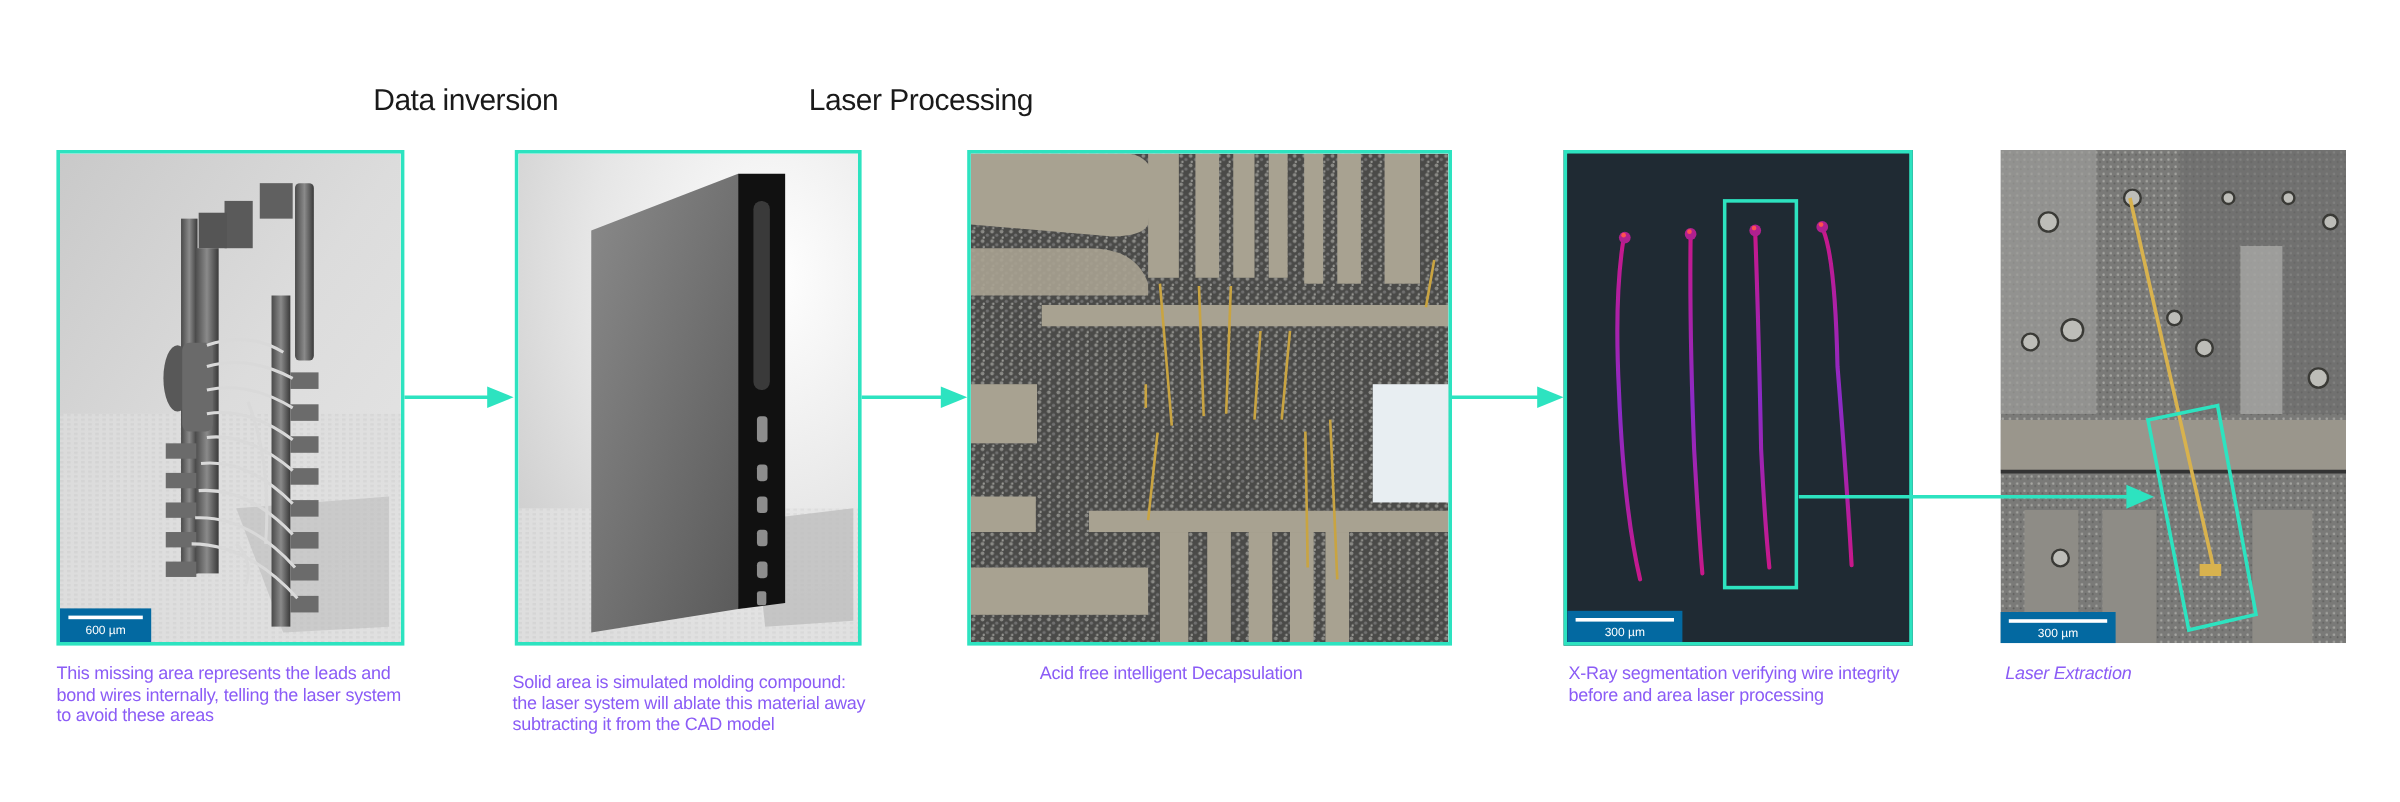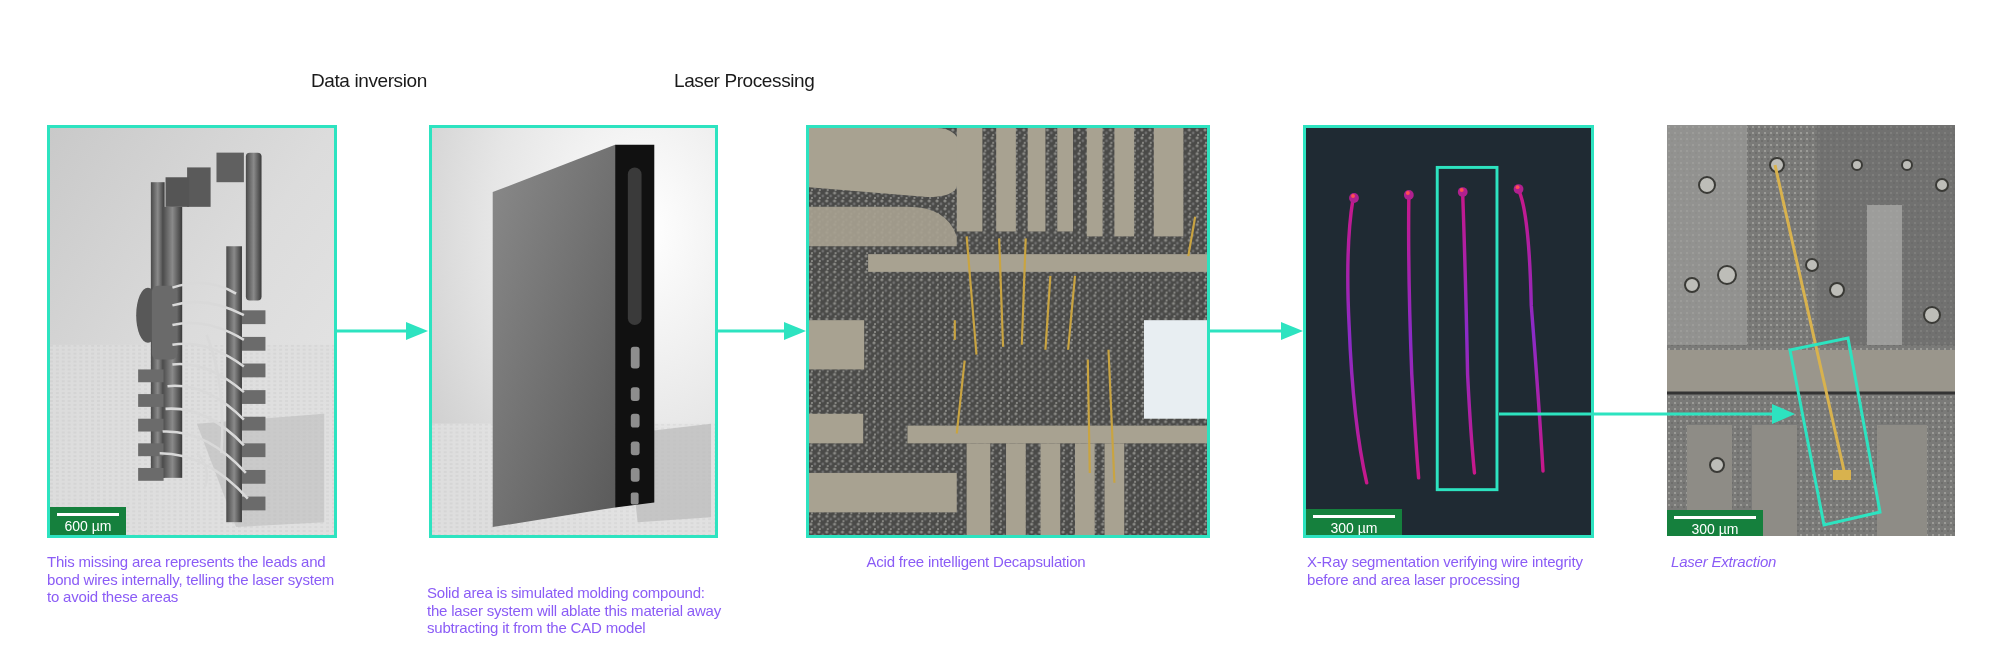--- a/index.html
+++ b/index.html
@@ -1,25 +1,25 @@
 <!DOCTYPE html>
 <html><head>
 <meta charset="utf-8">
 <style>
   html, body { margin:0; padding:0; background:#ffffff; }
   body { width:2000px; height:668px; position:relative; overflow:hidden;
          font-family:"Liberation Sans", sans-serif; color:#111; }
   .abs { position:absolute; }
-  .title { font-size:19px; color:#1a1a1a; letter-spacing:-0.4px; white-space:nowrap; }
+  .title { font-size:25px; color:#1a1a1a; letter-spacing:-0.4px; white-space:nowrap; }
   .caption { font-size:15px; line-height:17.5px; color:#8b5cf6; letter-spacing:-0.2px; }
   .frame { position:absolute; box-sizing:border-box; border:3px solid #2de3c0; overflow:hidden; }
   .frame svg, .plain svg { position:absolute; left:0; top:0; width:100%; height:100%; display:block; }
   .plain { position:absolute; overflow:hidden; }
-  .scalebar { position:absolute; left:0; bottom:0; background:#15803d; color:#fff;
-              font-size:14px; text-align:center; box-sizing:border-box; }
+  .scalebar { position:absolute; left:0; bottom:0; background:#0369a1; color:#fff;
+              font-size:10px; text-align:center; box-sizing:border-box; }
   .scalebar .bar { height:3px; background:#fff; margin:6px 7px 4px 7px; }
   .scalebar .lbl { line-height:12px; }
   .arrow-svg { position:absolute; left:0; top:0; width:2000px; height:668px; pointer-events:none; }
 </style>
 </head>
 <body>
 
 <div class="abs title" style="left:311px; top:70px;">Data inversion</div>
 <div class="abs title" style="left:674px; top:70px;">Laser Processing</div>
 
@@ -264,16 +264,16 @@
     <line x1="718" y1="331" x2="788" y2="331"></line>
     <polygon points="784,322 806,331 784,340" stroke="none"></polygon>
     <line x1="1210" y1="331" x2="1285" y2="331"></line>
     <polygon points="1281,322 1303,331 1281,340" stroke="none"></polygon>
     <line x1="1499" y1="414" x2="1777" y2="414"></line>
     <polygon points="1772,404 1795,414 1772,424" stroke="none"></polygon>
   </g>
 </svg>
 
 <div class="abs caption" style="left:47px; top:553px; width:300px;">This missing area represents the leads and bond wires internally, telling the laser system to avoid these areas</div>
-<div class="abs caption" style="left:427px; top:584px; width:300px;">Solid area is simulated molding compound: the laser system will ablate this material away subtracting it from the CAD model</div>
+<div class="abs caption" style="left:427px; top:560px; width:300px;">Solid area is simulated molding compound: the laser system will ablate this material away subtracting it from the CAD model</div>
 <div class="abs caption" style="left:796px; top:553px; width:360px;text-align:center;">Acid free intelligent Decapsulation</div>
 <div class="abs caption" style="left:1307px; top:553px; width:290px;">X-Ray segmentation verifying wire integrity before and area laser processing</div>
 <div class="abs caption" style="left:1671px; top:553px; width:200px;font-style:italic;">Laser Extraction</div>
 
 </body></html>

